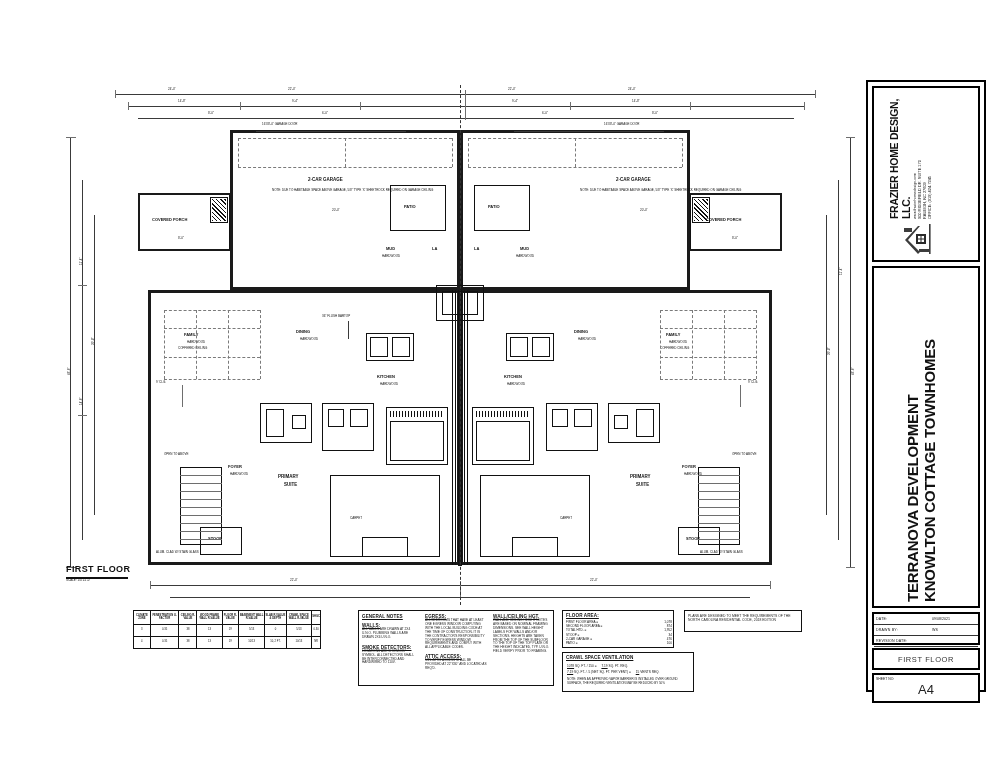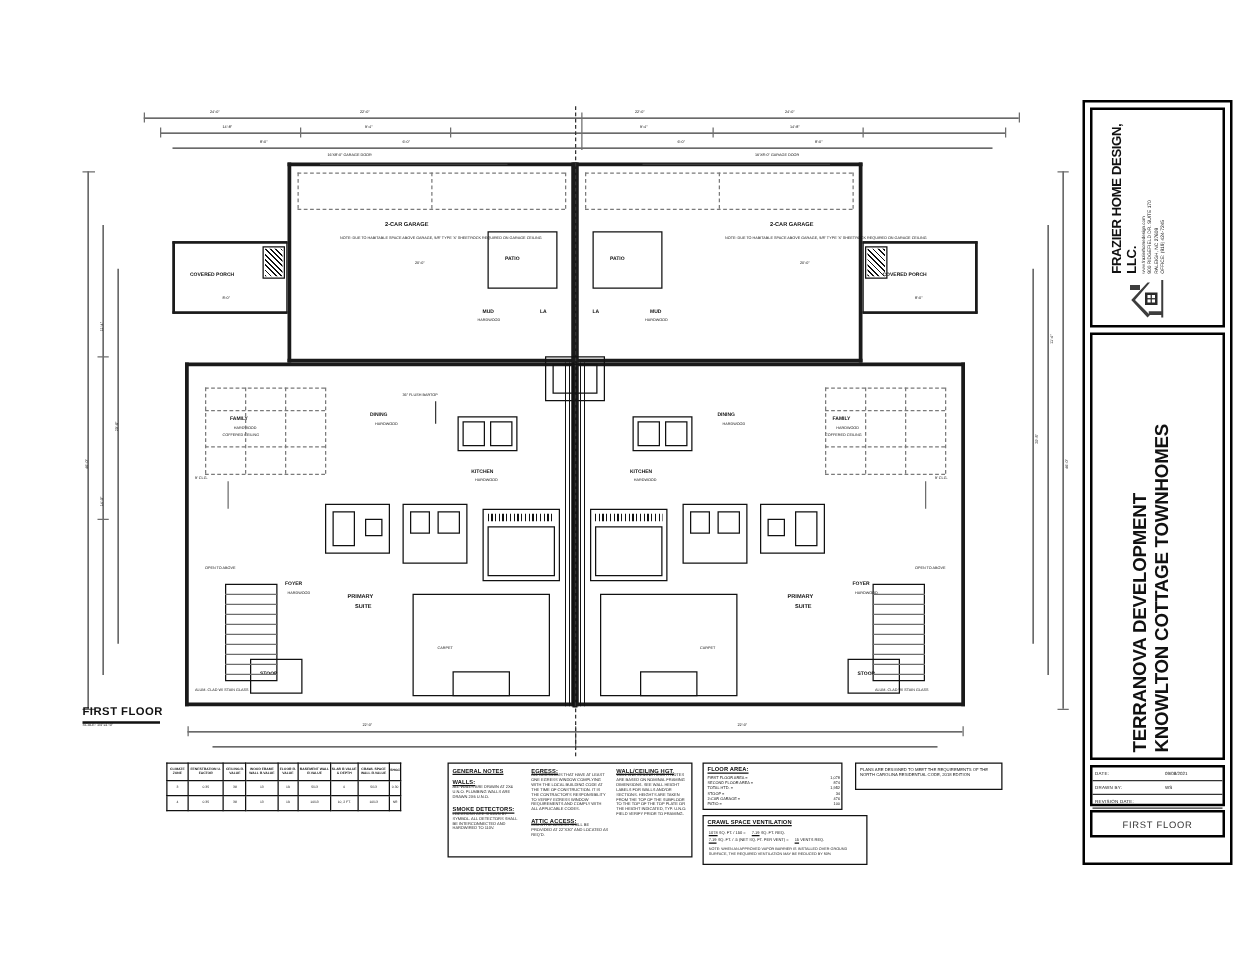--- a/index.html
+++ b/index.html
@@ -481,14 +481,18 @@
           <span class="tb-rowlbl">REVISION DATE:</span>
           <span class="tb-rowval"></span>
         </div>
       </div>
   </div>
 
   <div class="tb-sheetname-wrap">
     <div style="font-size:7.5px;letter-spacing:.6px;color:#333;">FIRST FLOOR</div>
   </div>
 
+  <div class="tb-sheetno-wrap">
+    <div style="position:absolute;left:2px;top:1.5px;font-size:3.4px;">SHEET NO:</div>
+    <div style="position:absolute;left:0;top:7px;width:100%;text-align:center;font-size:13px;color:#222;">A4</div>
+  </div>
 
 </div>
 
 </body></html>

